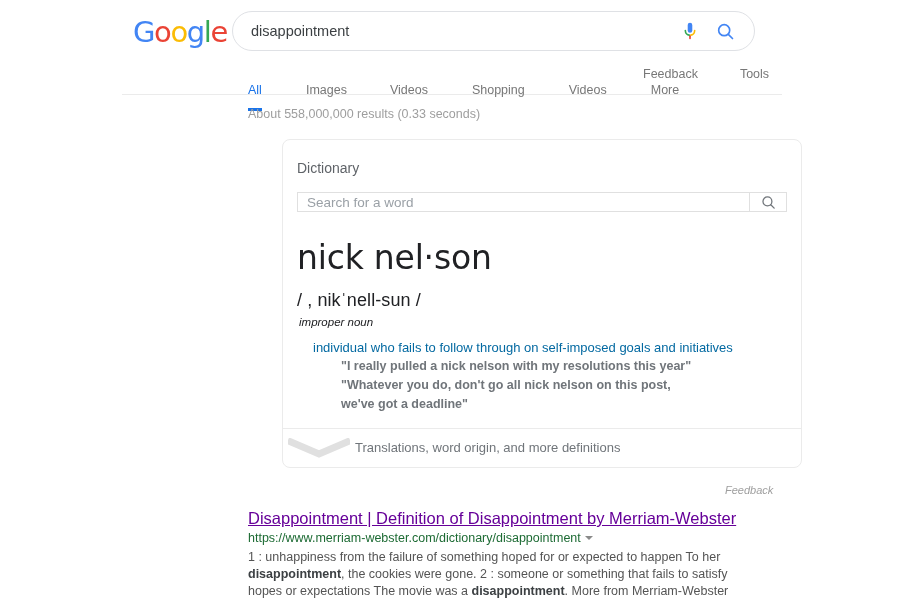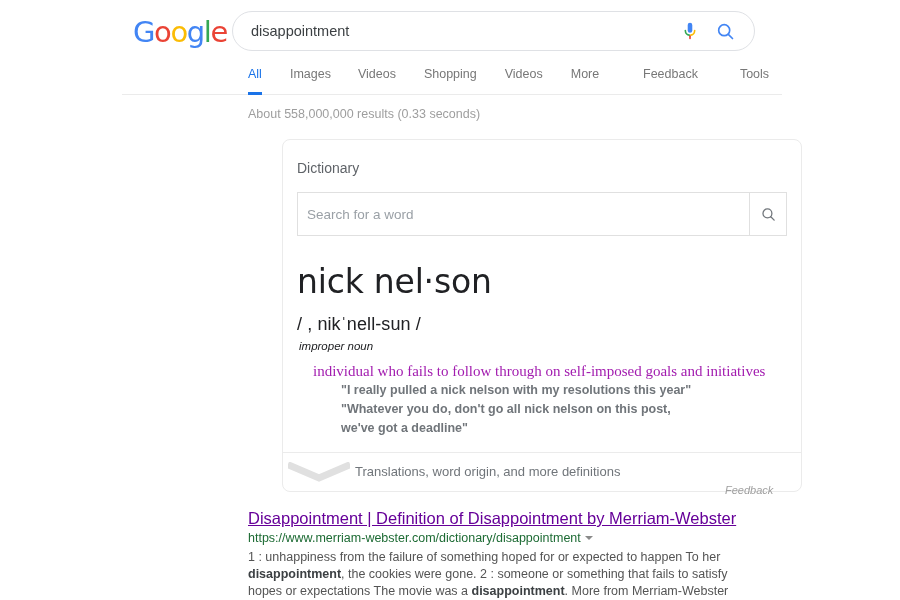--- a/index.html
+++ b/index.html
@@ -89,23 +89,23 @@
     position: absolute;
     left: 122px;
     top: 30px;
     width: 660px;
     height: 1px;
     background: #ebebeb;
   }
   .nav-left {
     position: absolute;
     left: 248px;
-    top: 0;
-    display: flex;
-    gap: 0;
+    top: 16px;
+    display: flex;
+    gap: 16px;
   }
   .nav-right {
     position: absolute;
     left: 643px;
     top: 0;
     display: flex;
   }
   .nav-item {
     font-size: 12.5px;
     color: #777777;
@@ -155,21 +155,21 @@
   }
   .dict-title {
     font-size: 14px;
     color: #5f6368;
     padding: 0 0 0 14px;
     margin-bottom: 16px;
   }
   .dict-search-row {
     display: flex;
     margin: 0 14px 0 14px;
-    height: 44px;
+    height: 20px;
   }
   .dict-search-input {
     flex: 1;
     box-sizing: border-box;
     border: 1px solid #e0e0e0;
     border-right: none;
     outline: none;
     font-family: "Liberation Sans", sans-serif;
     font-size: 13.5px;
     color: #3c4043;
@@ -207,25 +207,24 @@
     font-size: 11.5px;
     font-style: italic;
     color: #202124;
     padding: 5px 0 0 16px;
   }
 
   .defs {
     padding: 10px 0 0 0;
   }
   .def-line {
-    font-size: 15px;
-    color: #a21caf;
+    font-size: 13px;
+    color: #0369a1;
     padding-left: 30px;
     line-height: 19px;
-    font-family: Liberation Serif, serif;
   }
   .def-example {
     font-size: 12.5px;
     color: #70757a;
     font-weight: bold;
     padding-left: 58px;
     line-height: 19px;
   }
 
   .dict-footer {

